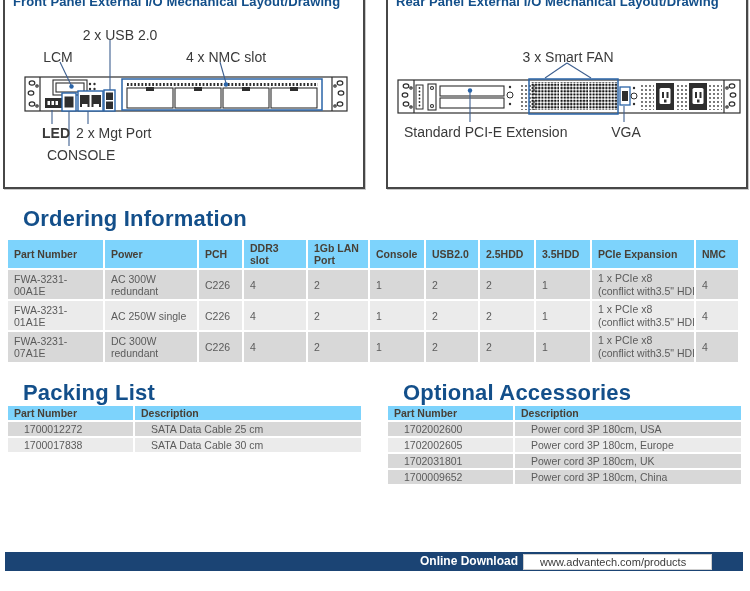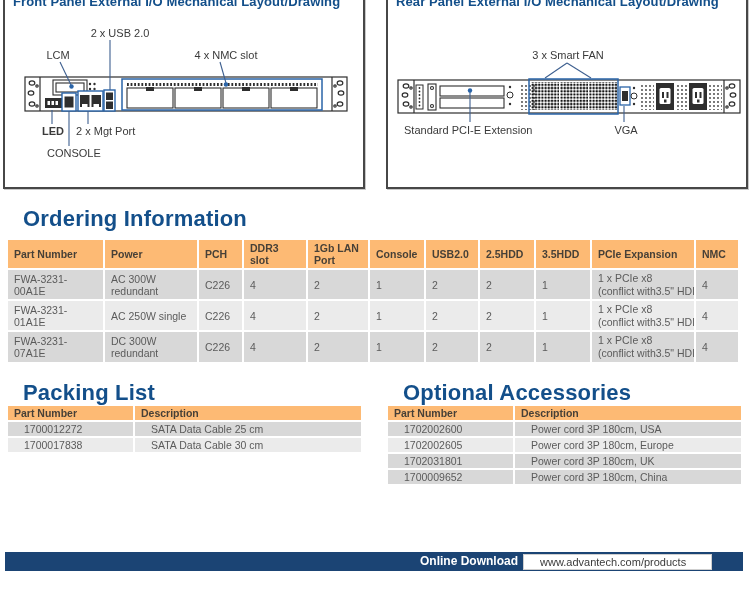--- a/index.html
+++ b/index.html
@@ -5,30 +5,30 @@
   html,body{margin:0;padding:0;background:#fff;}
   #page{position:relative;width:750px;height:591px;background:#ffffff;overflow:hidden;
         font-family:"Liberation Sans",sans-serif;}
 
   
   .panel-box{position:absolute;top:-20px;height:209px;border:2px solid #474747;
              box-sizing:border-box;background:#fff;box-shadow:1px 1px 0 #c9c9c9;}
   .panel-title{position:absolute;top:-6px;font-size:13px;font-weight:bold;color:#134f8a;
                white-space:nowrap;letter-spacing:0.1px;}
   .drawing{position:absolute;top:0;}
-  .callout-label{position:absolute;font-size:11px;color:#3a3a3a;text-align:center;white-space:nowrap;}
+  .callout-label{position:absolute;font-size:14px;color:#3a3a3a;text-align:center;white-space:nowrap;}
   .callout-label.left{text-align:left;}
 
   
   .section-heading{position:absolute;font-size:22px;font-weight:bold;color:#134f8a;
                    letter-spacing:0.2px;white-space:nowrap;margin-left:16px;}
 
   
   table.data{position:absolute;border-collapse:separate;border-spacing:2px;table-layout:fixed;}
-  table.data th{background:#fdba74;color:#474037;font-size:10.5px;text-align:left;
+  table.data th{background:#7dd3fc;color:#474037;font-size:10.5px;text-align:left;
                 padding:2px 6px;font-weight:bold;vertical-align:middle;}
   table.data td{color:#5b5b5b;font-size:10.5px;padding:2px 6px;vertical-align:middle;
                 overflow:hidden;}
   tr.dark td{background:#d8d8d8;}
   tr.light td{background:#ebebeb;}
   table.ordering th{height:22px;}
   table.ordering td{height:23px;}
   td.pcie{font-size:9.5px;white-space:pre;line-height:1.2;padding:2px 4px;}
   table.small th{height:11px;padding:1px 6px;}
   table.small td{height:12px;padding:1px 16px;}

